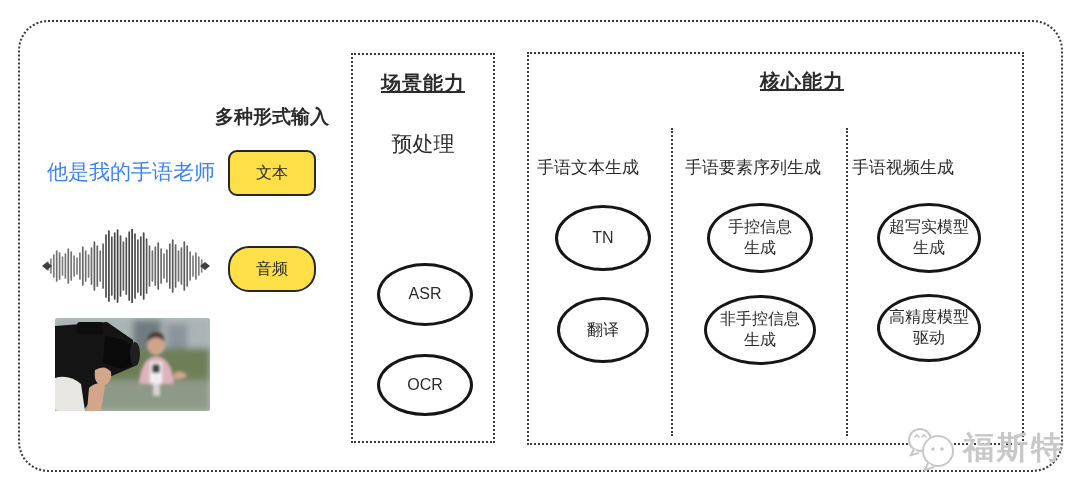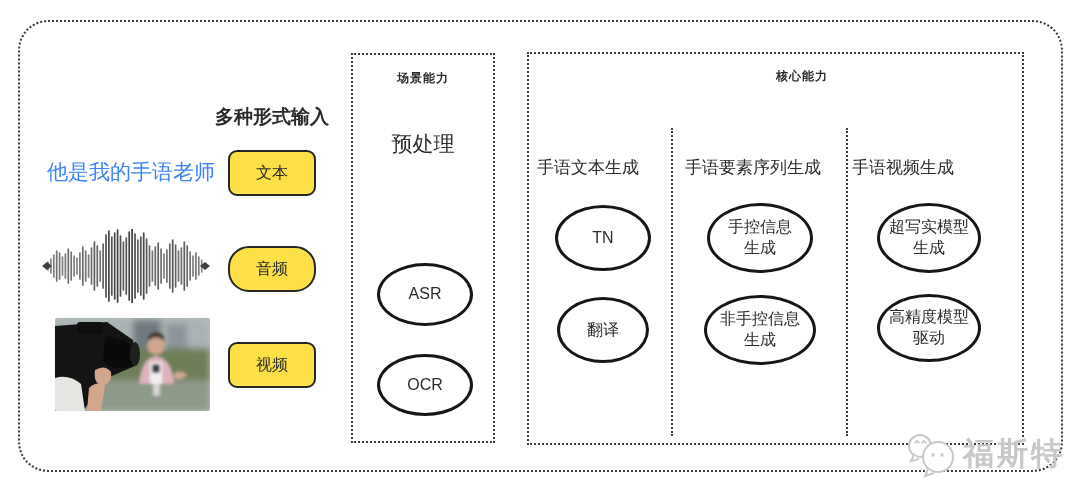--- a/index.html
+++ b/index.html
@@ -6,21 +6,21 @@
   .canvas{
     position:relative;width:1080px;height:499px;overflow:hidden;background:#ffffff;
     font-family:"Liberation Sans","DejaVu Sans",sans-serif;color:#2b2b2b;
   }
   .abs{position:absolute;}
   .outer-frame{
     left:18px;top:20px;width:1041px;height:448px;
     border:2px dotted #3b3b3b;border-radius:30px;
   }
   .dashed-box{border:2px dotted #3b3b3b;background:#ffffff;}
-  .box-title{font-weight:bold;font-size:12px;letter-spacing:1px;transform:translateX(-50%);white-space:nowrap;}
+  .box-title{font-weight:bold;font-size:20px;letter-spacing:1px;transform:translateX(-50%);white-space:nowrap;text-decoration:underline;}
   .stage-label{font-size:21px;transform:translateX(-50%);white-space:nowrap;}
   .col-label{font-size:17px;transform:translateX(-50%);white-space:nowrap;}
   .input-heading{font-weight:bold;font-size:19px;white-space:nowrap;}
   .sentence{font-size:21px;white-space:nowrap;color:#3b82f6;}
   .type-box{
     width:84px;height:42px;border:2px solid #262626;border-radius:9px;
     display:flex;align-items:center;justify-content:center;
     font-size:16px;background:#fde047;
   }
   .ellipse{
@@ -143,23 +143,20 @@
       <path d="M0 8 L52 4 L78 22 L80 48 L52 60 L28 93 L0 93 Z" fill="#141414"></path>
       <path d="M50 18 q22 2 30 14 q4 10 -4 16 q-14 6 -28 -4 z" fill="#0a0a0a"></path>
       <ellipse cx="80" cy="36" rx="5" ry="12" fill="#1f1f1f"></ellipse>
       <rect x="22" y="4" width="26" height="12" rx="3" fill="#0e0e0e"></rect>
       <path d="M0 60 q14 -4 26 6 L30 93 L0 93 Z" fill="#e8e6e2"></path>
       <path d="M40 52 q10 -6 16 2 q2 10 -8 14 q-10 -2 -8 -16" fill="#d3a68c"></path>
       <path d="M34 70 q8 -8 16 -2 l-4 25 l-14 0 Z" fill="#d3a68c"></path>
     </g>
   </svg>
 
-  <div class="abs type-box" style="left:228px;top:342px;">
-    <span>视频</span>
-  </div>
 
   <div class="abs dashed-box" style="left:351px;top:53px;width:140px;height:386px;"></div>
   <div class="abs box-title" style="left:423px;top:70px;">场景能力</div>
   <div class="abs stage-label" style="left:423px;top:130px;">预处理</div>
 
   <div class="abs ellipse" style="left:377px;top:263px;width:90px;height:57px;">
     <span>ASR</span>
   </div>
   <div class="abs ellipse" style="left:377px;top:354px;width:90px;height:56px;">
     <span>OCR</span>
@@ -193,21 +190,21 @@
 
   <div class="abs ellipse" style="left:877px;top:203px;width:98px;height:64px;">
     <span>超写实模型</span>
     <span>生成</span>
   </div>
   <div class="abs ellipse" style="left:877px;top:294px;width:98px;height:62px;">
     <span>高精度模型</span>
     <span>驱动</span>
   </div>
 
-  <div class="abs watermark" style="left:905px;top:424px;margin-top:6px;">
+  <div class="abs watermark" style="left:905px;top:424px;">
     <svg width="54" height="48" viewBox="0 0 54 48">
       <g fill="none" stroke="#c8c8c8" stroke-width="2">
         <circle cx="15" cy="16" r="11" fill="#ffffff"></circle>
         <path d="M9 25 l-3 6 l8 -2" fill="#ffffff"></path>
         <circle cx="33" cy="27" r="15" fill="#ffffff"></circle>
         <path d="M23 39 l-3 7 l9 -3" fill="#ffffff"></path>
       </g>
       <g stroke="#c8c8c8" stroke-width="1.6" fill="none" stroke-linecap="round">
         <path d="M10 13 l2 -2 l2 2"></path>
         <path d="M17 13 l2 -2 l2 2"></path>

